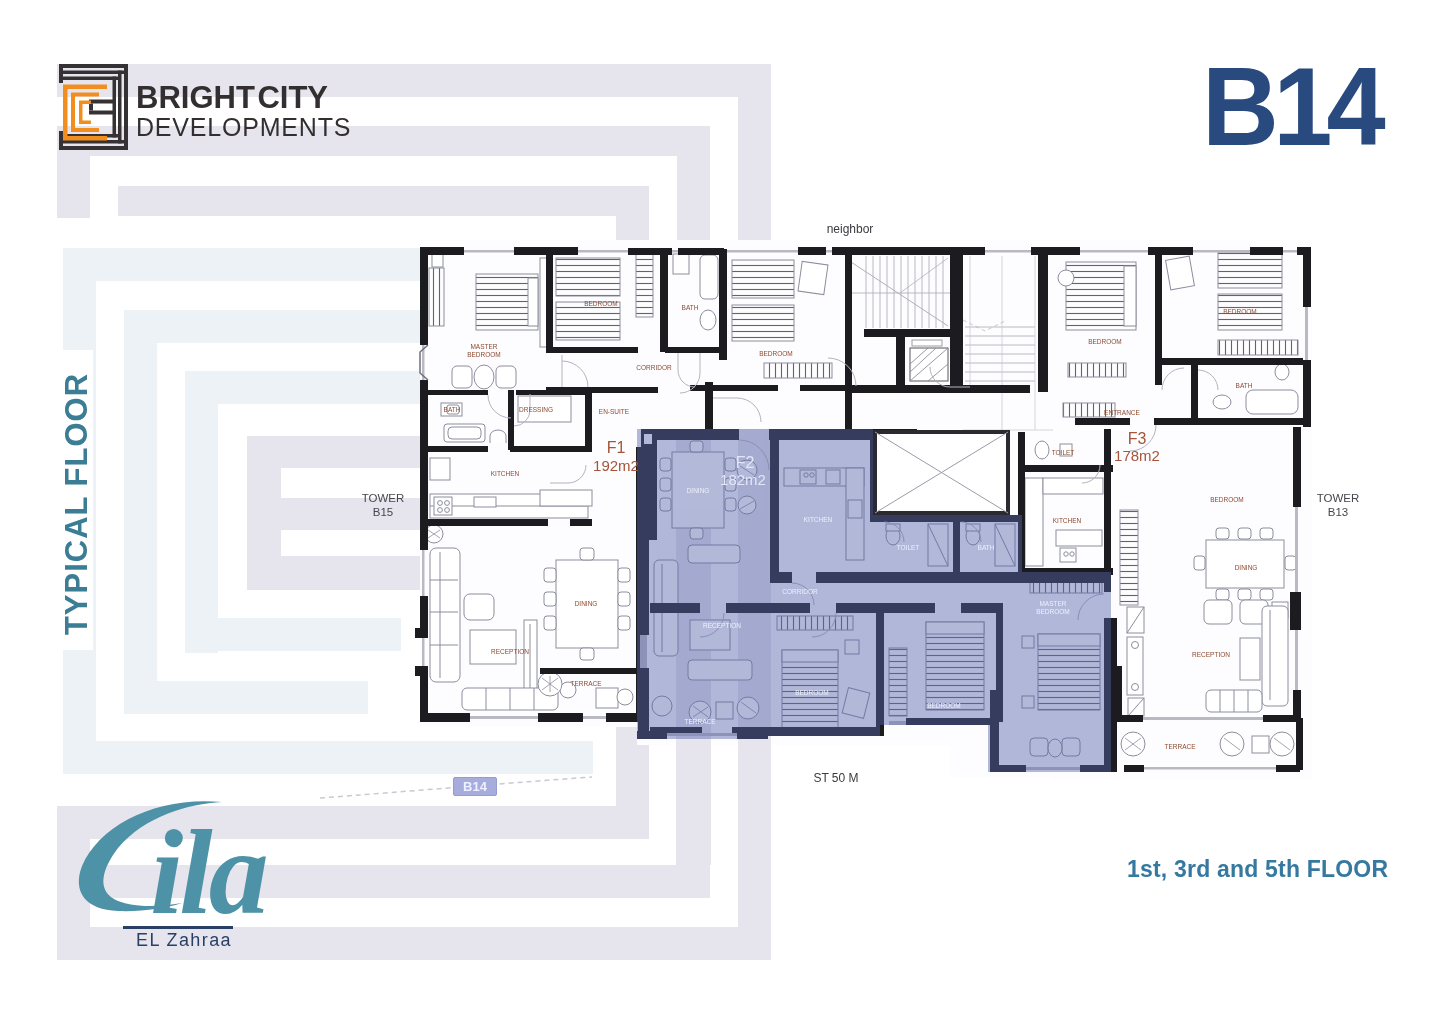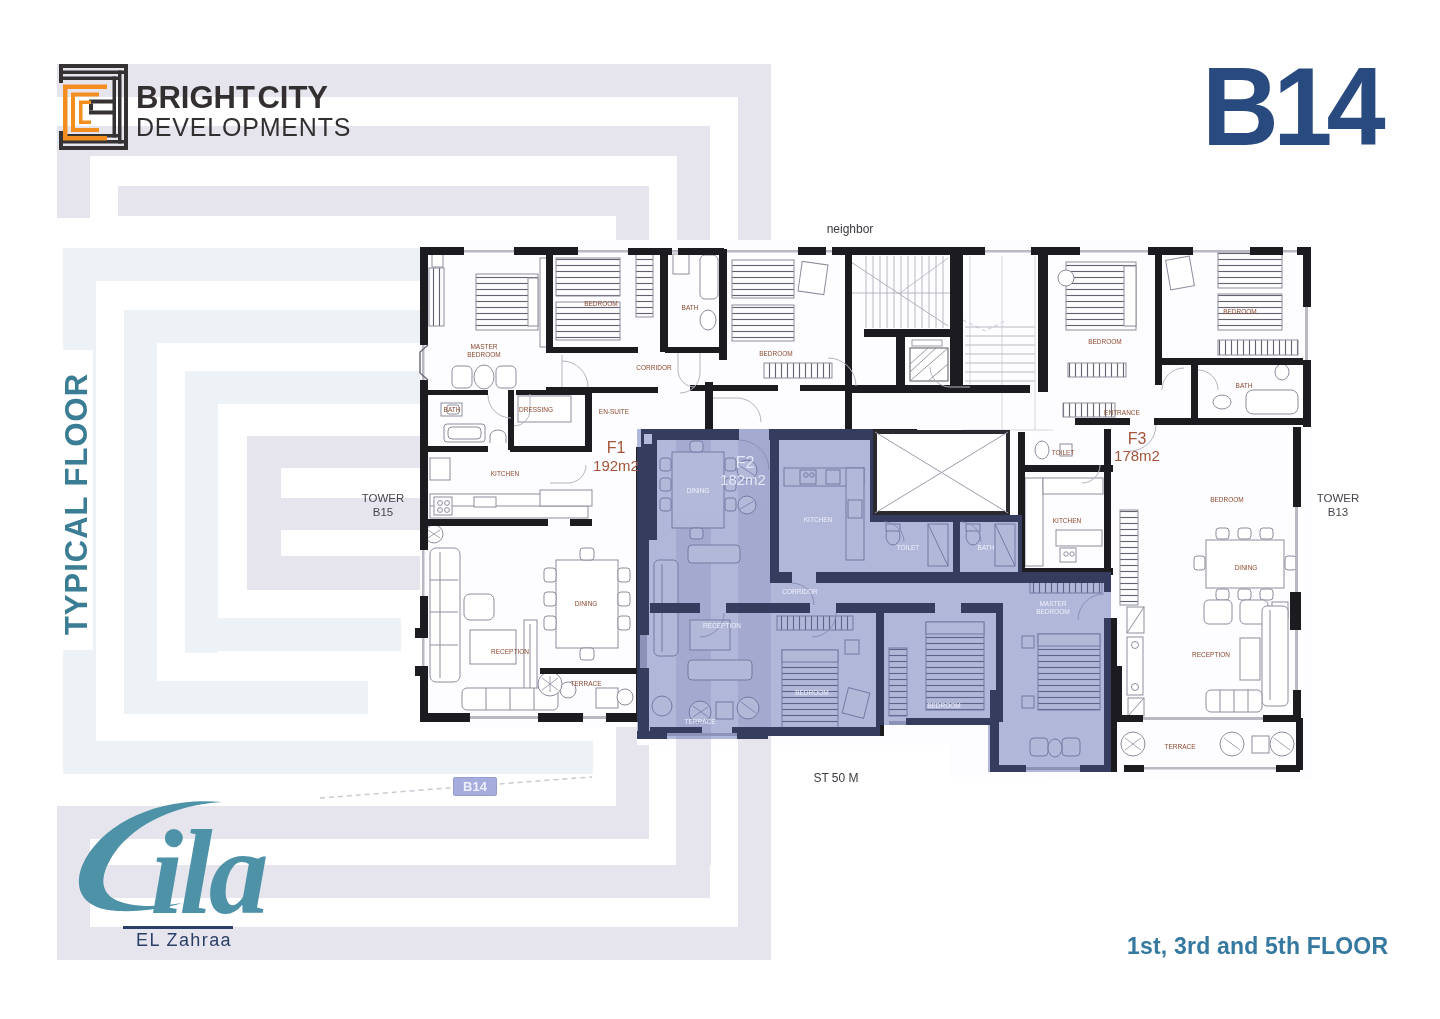--- a/index.html
+++ b/index.html
@@ -740,15 +740,15 @@
 <div style="position:absolute;left:123px;top:926px;width:110px;height:2.5px;background:#2a3f66"></div>
 
 <div style="position:absolute;left:136px;top:930px;color:#2a3f66;font-size:18px;letter-spacing:1.4px">EL Zahraa</div>
 
 <svg style="position:absolute;left:300px;top:770px" width="310" height="40" viewBox="0 0 310 40">
   <path d="M20 28 C 100 22, 220 12, 292 7" fill="none" stroke="#c9c9d4" stroke-width="1.5" stroke-dasharray="5,4"></path>
 </svg>
 
 <div style="position:absolute;left:453px;top:777px;width:44px;height:19px;background:#a6acdb;border:1px solid #959cd3;box-sizing:border-box;border-radius:2px;color:#eef0ff;font-size:13px;font-weight:bold;text-align:center;line-height:17px">B14</div>
 
-<div style="position:absolute;left:1127px;top:933px;width:260px;color:#3579a0;font-size:23px;font-weight:bold;letter-spacing:0.2px;white-space:nowrap">1st, 3rd and 5th FLOOR</div>
+<div style="position:absolute;left:1127px;top:856px;width:260px;color:#3579a0;font-size:23px;font-weight:bold;letter-spacing:0.2px;white-space:nowrap">1st, 3rd and 5th FLOOR</div>
 
 </div>
 
 </body></html>

